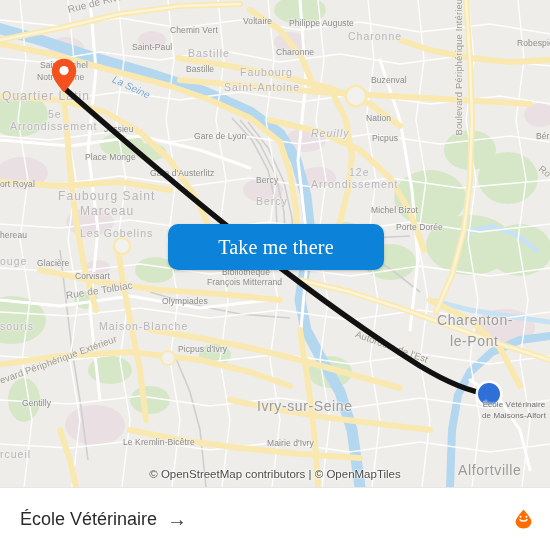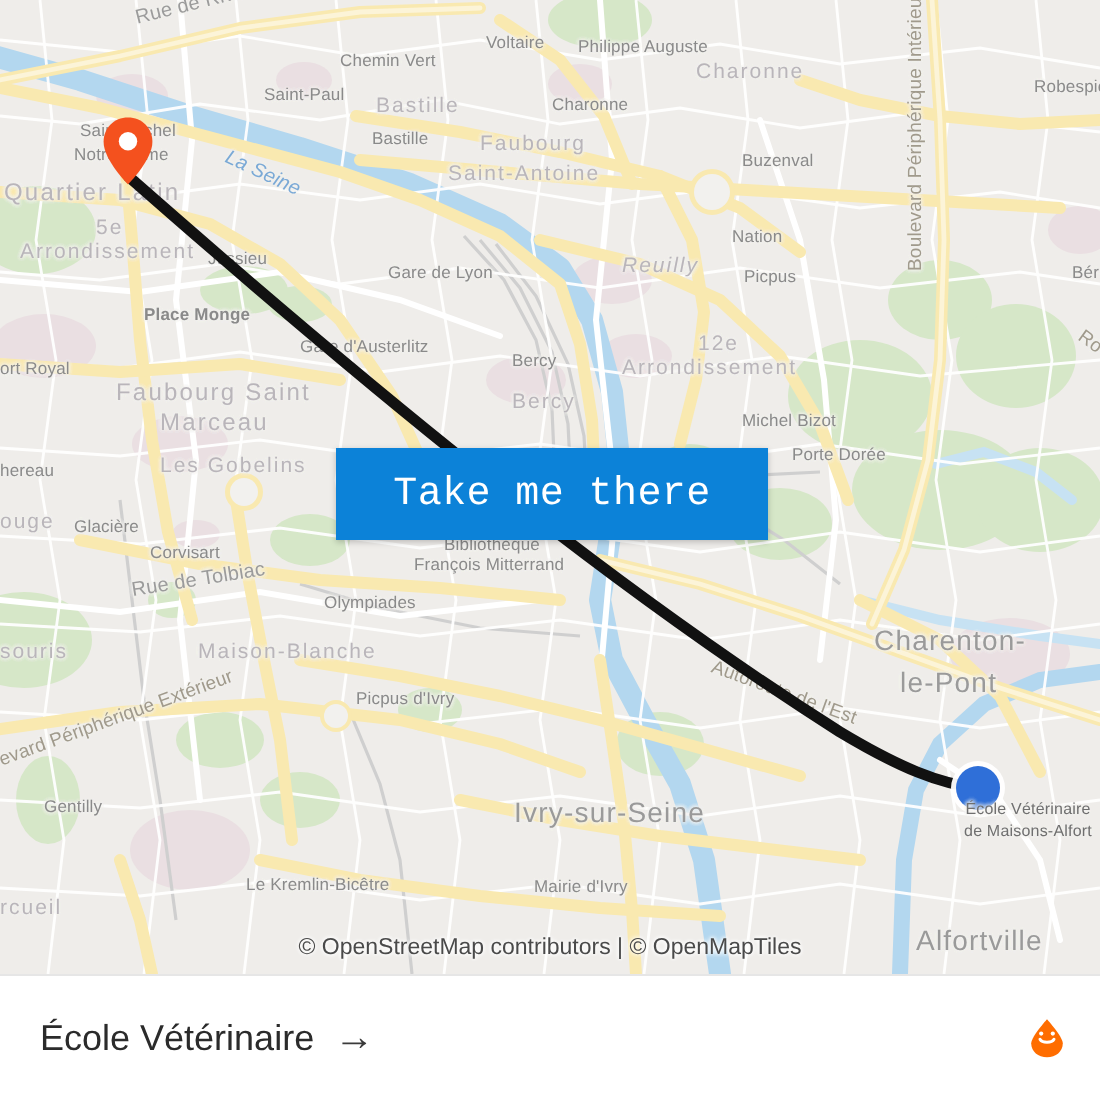--- a/index.html
+++ b/index.html
@@ -92,23 +92,23 @@
 
   
   #take-me-there {
     position: absolute;
     left: 168px;
     top: 224px;
     width: 216px;
     height: 46px;
     background: #0c82d8;
     border: none;
-    border-radius: 0;
+    border-radius: 10px;
     color: #ffffff;
-    font-family: Liberation Mono, monospace;
+    font-family: Liberation Serif, serif;
     font-size: 20px;
     letter-spacing: 0.2px;
     cursor: pointer;
     box-shadow: 0 1px 3px rgba(0,0,0,0.22);
     display: flex;
     align-items: center;
     justify-content: center;
   }
 
   
@@ -361,21 +361,21 @@
         <div class="mlabel district" style="left: 2px; top: 89px;">Quartier Latin</div>
         <div class="mlabel motor rot-v" style="left: 458px; top: 130px;">Boulevard Périphérique Intérieur</div>
         <div class="mlabel poi" style="left: 366px; top: 113px;">Nation</div>
         <div class="mlabel district2" style="left: 48px; top: 108px;">5e</div>
         <div class="mlabel district2" style="left: 10px; top: 120px;">Arrondissement</div>
         <div class="mlabel poi" style="left: 104px; top: 124px;">Jussieu</div>
         <div class="mlabel poi" style="left: 194px; top: 131px;">Gare de Lyon</div>
         <div class="mlabel district2" style="left: 311px; top: 127px; font-style: italic;">Reuilly</div>
         <div class="mlabel poi" style="left: 372px; top: 133px;">Picpus</div>
         <div class="mlabel poi" style="left: 536px; top: 131px;">Bér</div>
-        <div class="mlabel poi" style="left: 72px; top: 152px; font-weight: bold;">Place Monge</div>
+        <div class="mlabel poi" style="left: 85px; top: 152px;">Place Monge</div>
         <div class="mlabel poi" style="left: 150px; top: 168px;">Gare d'Austerlitz</div>
         <div class="mlabel poi" style="left: 256px; top: 175px;">Bercy</div>
         <div class="mlabel district2" style="left: 349px; top: 166px;">12e</div>
         <div class="mlabel district2" style="left: 311px; top: 178px;">Arrondissement</div>
         <div class="mlabel motor rot-p36" style="left: 540px; top: 162px;">Ro</div>
         <div class="mlabel poi" style="left: 0px; top: 179px;">ort Royal</div>
         <div class="mlabel district" style="left: 58px; top: 189px;">Faubourg Saint</div>
         <div class="mlabel district2" style="left: 256px; top: 195px;">Bercy</div>
         <div class="mlabel district" style="left: 80px; top: 204px;">Marceau</div>
         <div class="mlabel poi" style="left: 371px; top: 205px;">Michel Bizot</div>

